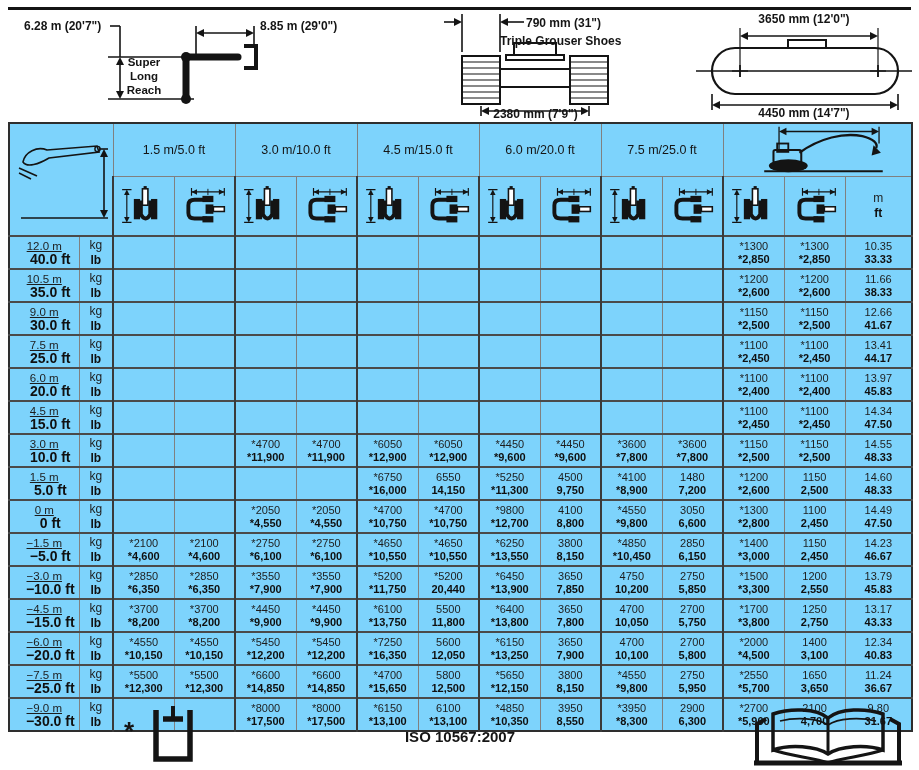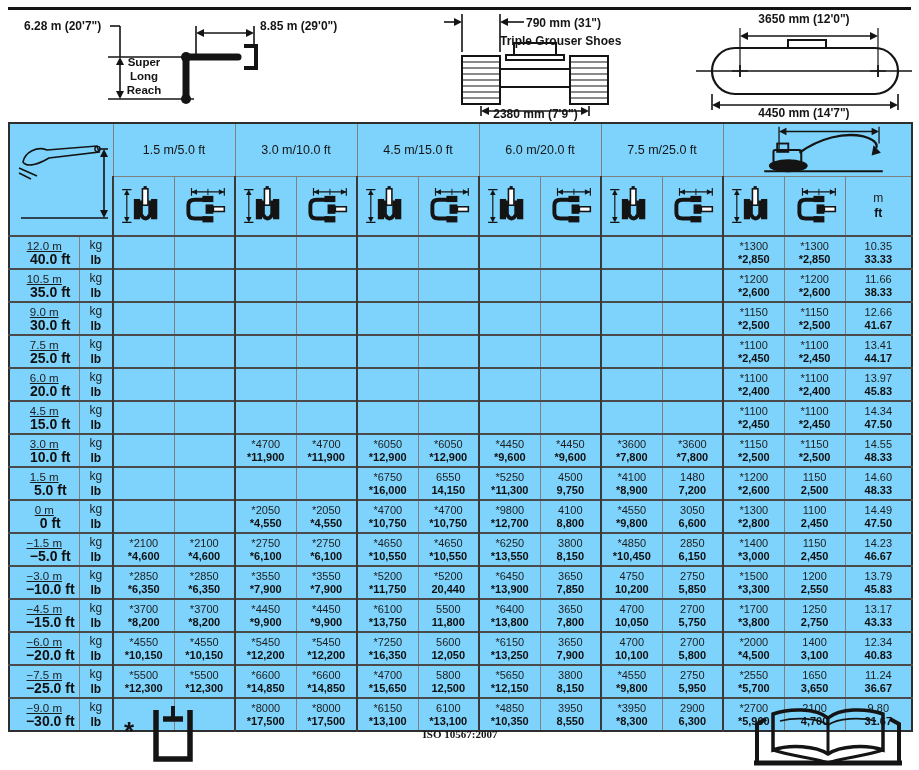--- a/index.html
+++ b/index.html
@@ -26,21 +26,21 @@
              font-size:11px;line-height:13px;}
   .corner-cell{border-bottom:2px solid #4a4a4a;}
   .l1{font-weight:400;color:#1d1d1d;}
   .l2{font-weight:700;color:#101010;}
   .rlab .l1{font-size:11.5px;text-decoration:underline;} .rlab .l2{font-size:14px;padding-left:12px;}
   .units-cell .l1,.units-cell .l2{font-size:12px;line-height:15px;}
   .cap-table svg{margin:0 auto;}
 
   
   .foot-ast{font-size:26px;font-weight:700;}
-  .iso{font-size:11px;font-weight:700;font-family:Liberation Serif, serif;}
+  .iso{font-size:15px;font-weight:700;}
 </style>
 </head>
 <body>
 
 <svg width="0" height="0" style="position:absolute" aria-hidden="true">
   <defs>
     <symbol id="sym-front" viewBox="0 0 64 52">
       <g stroke="#141414">
         <line x1="4" y1="5" x2="16" y2="5" stroke-width="1.5"></line>
         <line x1="4" y1="47" x2="16" y2="47" stroke-width="1.5"></line>

